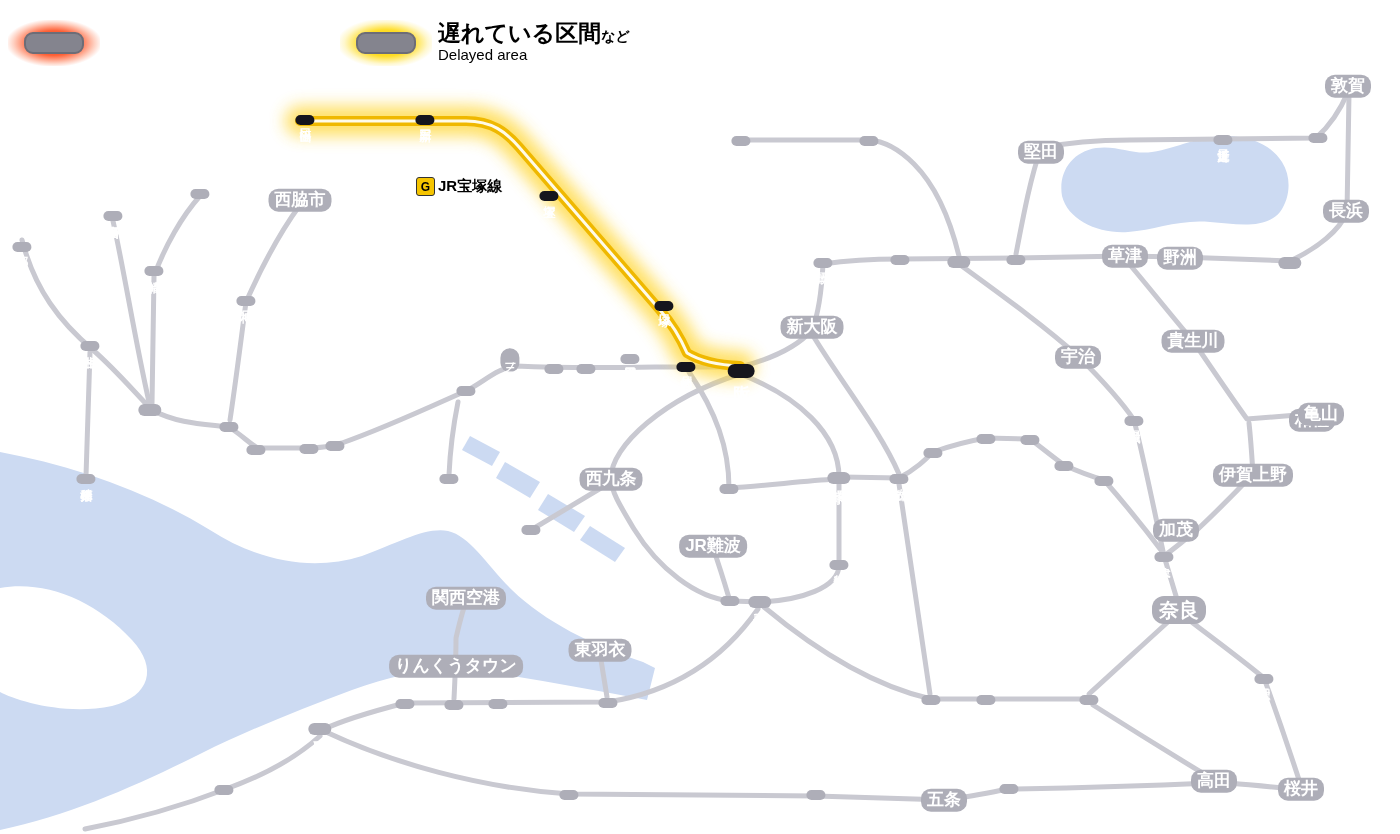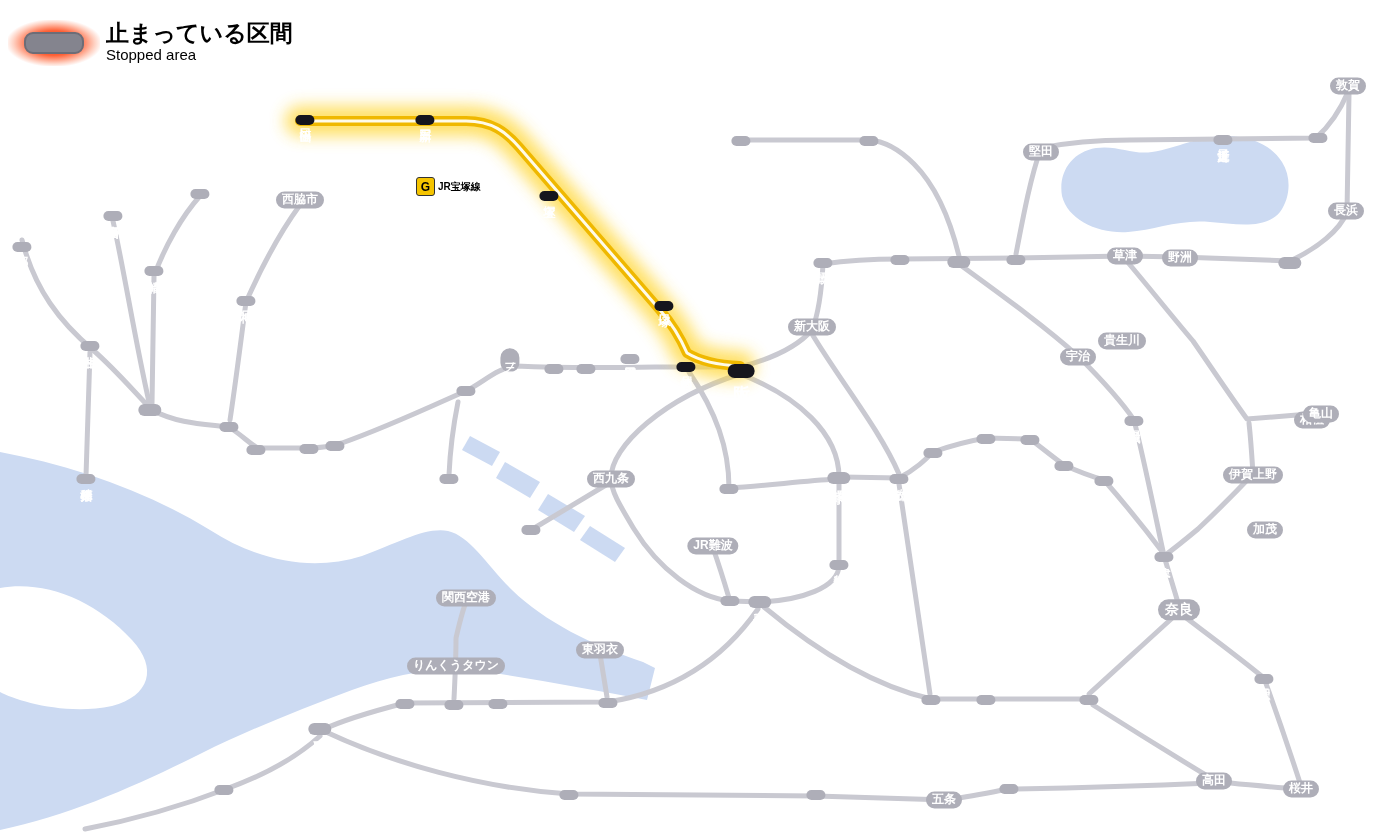--- a/index.html
+++ b/index.html
@@ -3,41 +3,41 @@
 <meta charset="utf-8">
 <style>
   html,body{margin:0;padding:0;background:#fff;}
   body{font-family:"Liberation Sans","DejaVu Sans",sans-serif;}
   #map{position:relative;width:1400px;height:834px;overflow:hidden;background:#fff;}
   #canvas{position:absolute;left:0;top:0;}
   
   #stations{position:absolute;left:0;top:0;width:100%;height:100%;}
   .st{position:absolute;transform:translate(-50%,-50%);background:#aeaeb8;color:#fff;
       font-weight:bold;border-radius:10px;white-space:nowrap;text-align:center;line-height:1.1;z-index:5;}
-  .st.h{padding:2px 6px;font-size:12px;}
+  .st.h{padding:2px 6px;font-size:17px;}
   .st.v{writing-mode:vertical-rl;text-orientation:upright;padding:5px 3px;font-size:12px;}
   .st.black{background:#15151d;}
-  .st.l.h{font-size:14px;padding:3px 7px;border-radius:12px;}
+  .st.l.h{font-size:20px;padding:3px 7px;border-radius:12px;}
   .st.l.v{font-size:14px;padding:6px 4px;border-radius:12px;}
   .st.xl.v{font-size:17px;padding:7px 4px;border-radius:14px;}
   
   .legend-item{position:absolute;z-index:20;display:flex;align-items:flex-start;}
   .glow{position:relative;width:92px;height:46px;display:flex;align-items:center;justify-content:center;}
   .glow.red{background:radial-gradient(ellipse at center,#ff1e00 0%,rgba(255,70,20,.85) 38%,rgba(255,100,50,.30) 62%,rgba(255,120,60,0) 74%);}
   .glow.yellow{background:radial-gradient(ellipse at center,#ffd400 0%,rgba(255,215,0,.85) 40%,rgba(255,230,90,.30) 64%,rgba(255,235,120,0) 76%);}
   .glow .pill{width:56px;height:18px;background:#84848e;border:2px solid #6d6d77;border-radius:9px;}
   .legend-text{margin-left:6px;}
   .legend-title{font-size:23px;font-weight:bold;color:#000;line-height:1.15;}
   .legend-suffix{font-size:14px;font-weight:bold;}
   .legend-sub{font-size:15px;color:#000;margin-top:0px;}
   
   #line-badge{position:absolute;left:416px;top:177px;z-index:20;display:flex;align-items:center;}
   #line-symbol{width:17px;height:17px;background:#f5c400;color:#000;border:1px solid #333;
       font-size:12px;font-weight:bold;display:flex;align-items:center;justify-content:center;border-radius:3px;}
-  #line-name{margin-left:3px;font-size:10px;font-weight:bold;color:#000;}
+  #line-name{margin-left:3px;font-size:15px;font-weight:bold;color:#000;}
 </style>
 </head>
 <body>
 
 <div id="map">
 
   <svg id="canvas" width="1400" height="834" viewBox="0 0 1400 834">
     <defs>
       <filter id="glowblur" x="-30%" y="-30%" width="160%" height="160%">
         <feGaussianBlur stdDeviation="8"></feGaussianBlur>
@@ -124,26 +124,26 @@
       <div class="st v" style="left: 1016px; top: 260px;">山科</div>
       <div class="st h" style="left: 1041px; top: 146px; margin-top: 6px;">堅田</div>
       <div class="st v" style="left: 1223px; top: 140px;">近江舞子</div>
       <div class="st v" style="left: 1318px; top: 138px;">近江今津</div>
       <div class="st h" style="left: 1348px; top: 86px;">敦賀</div>
       <div class="st h" style="left: 1346px; top: 211px;">長浜</div>
       <div class="st v l" style="left: 1290px; top: 263px;">米原</div>
       <div class="st h" style="left: 1180px; top: 258px;">野洲</div>
       <div class="st h" style="left: 1125px; top: 256px; text-align: center;">草津</div>
       <div class="st h" style="left: 1078px; top: 357px;">宇治</div>
-      <div class="st h" style="left: 1122px; top: 341px; font-family: Liberation Serif, serif;">貴生川</div>
+      <div class="st h" style="left: 1193px; top: 341px; font-family: Liberation Serif, serif;">貴生川</div>
       <div class="st v" style="left: 1134px; top: 421px;">城陽</div>
       <div class="st h" style="left: 1312px; top: 420px;">柘植</div>
       <div class="st h" style="left: 1321px; top: 414px;">亀山</div>
       <div class="st h" style="left: 1253px; top: 475px;">伊賀上野</div>
-      <div class="st h" style="left: 1265px; top: 530px;">加茂</div>
+      <div class="st h" style="left: 1176px; top: 530px;">加茂</div>
       <div class="st v" style="left: 1164px; top: 557px;">木津</div>
       <div class="st h l" style="left: 1179px; top: 610px;">奈良</div>
       <div class="st v" style="left: 1264px; top: 679px;">天理</div>
       <div class="st h" style="left: 1301px; top: 789px;">桜井</div>
       <div class="st h" style="left: 1214px; top: 781px;">高田</div>
       <div class="st v" style="left: 1089px; top: 700px;">王寺</div>
       <div class="st v" style="left: 1009px; top: 789px;">吉野口</div>
       <div class="st h" style="left: 944px; top: 800px;">五条</div>
       <div class="st v" style="left: 816px; top: 795px;">橋本</div>
       <div class="st v" style="left: 569px; top: 795px;">粉河</div>
@@ -172,25 +172,32 @@
       <div class="st v" style="left: 1104px; top: 481px;">京田辺</div>
       <div class="st v" style="left: 931px; top: 700px;">久宝寺</div>
       <div class="st v" style="left: 986px; top: 700px;">柏原</div>
       <div class="st h" style="left: 812px; top: 327px;">新大阪</div>
     </div>
 
   <div class="legend-item" style="left:8px;top:20px;">
     <div class="glow red">
       <div class="pill"></div>
     </div>
+  </div>
+
+  <div class="legend-item" style="left:340px;top:20px;">
+    <div class="glow yellow">
+      <div class="pill"></div>
+    </div>
     <div class="legend-text">
-      <div class="legend-title">止まっている区間</div>
-      <div class="legend-sub">Stopped area</div>
+      <div class="legend-title">
+        <span>遅れている区間</span><span class="legend-suffix">など</span>
+      </div>
+      <div class="legend-sub">Delayed area</div>
     </div>
   </div>
-
 
   <div id="line-badge">
     <div id="line-symbol">G</div>
     <div id="line-name">JR宝塚線</div>
   </div>
 
 </div>
 
 </body></html>

